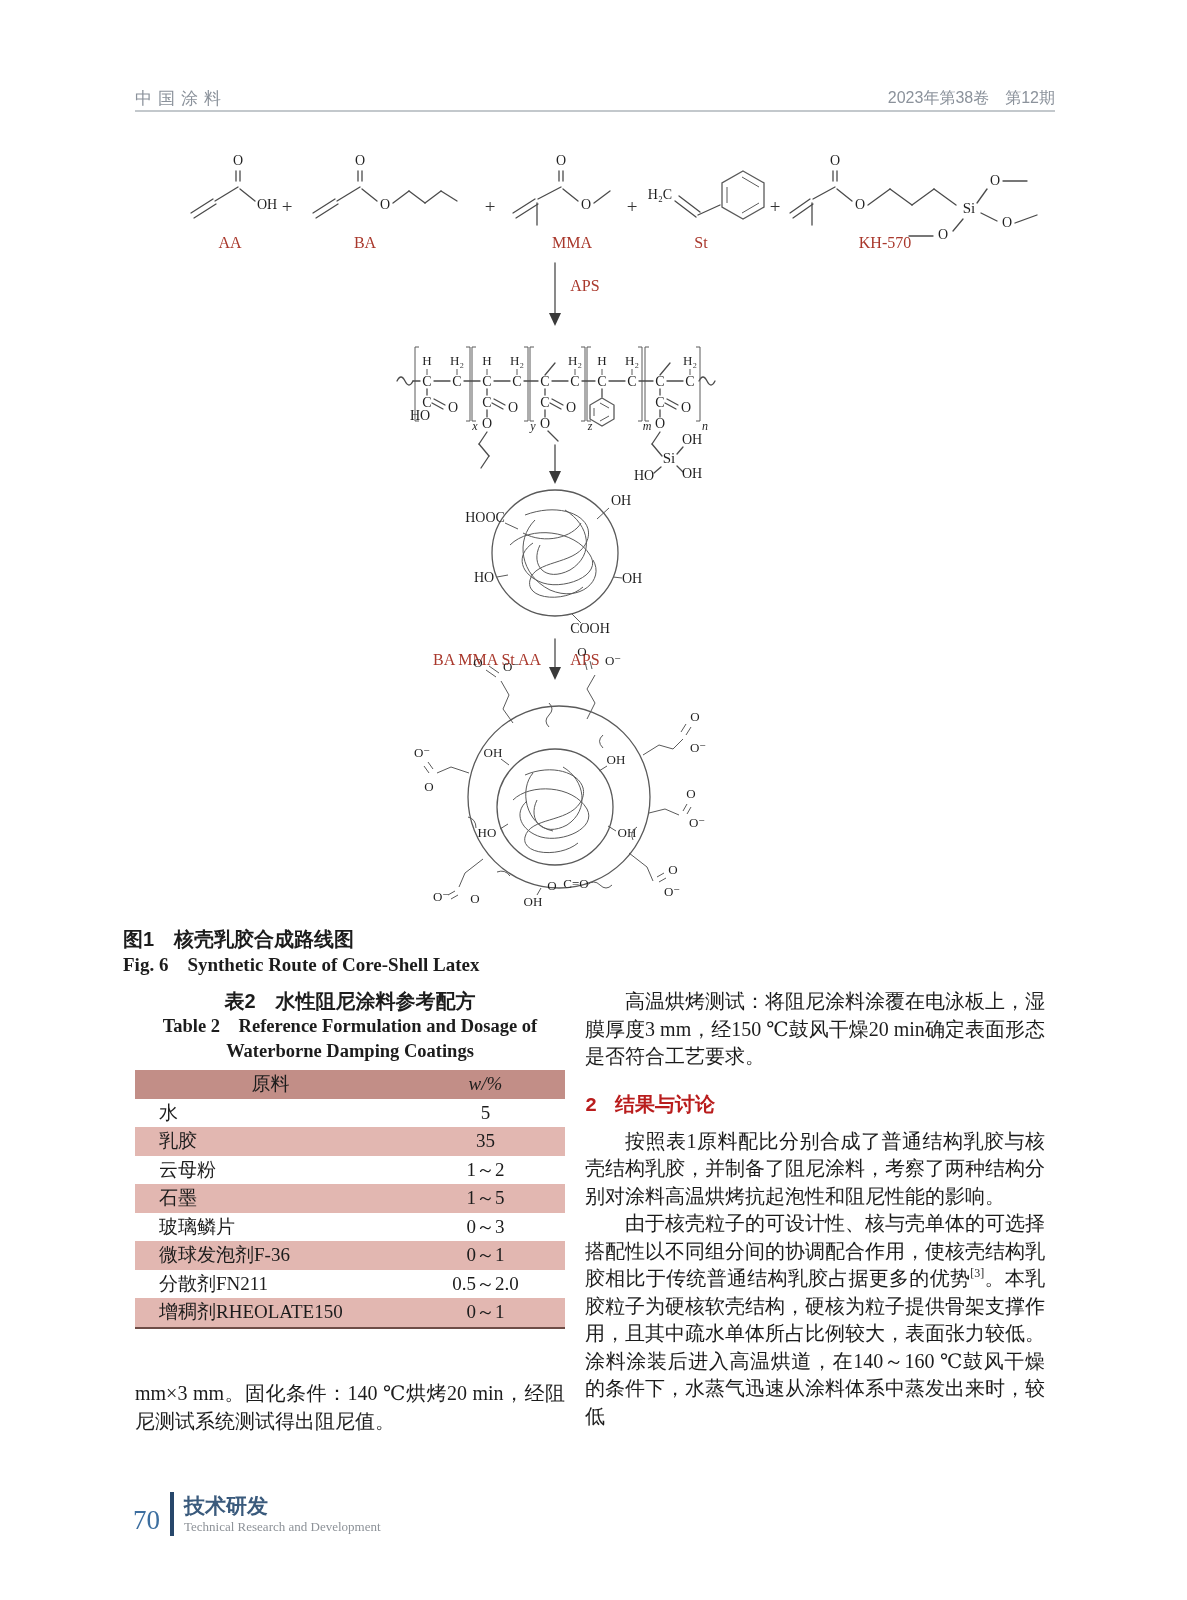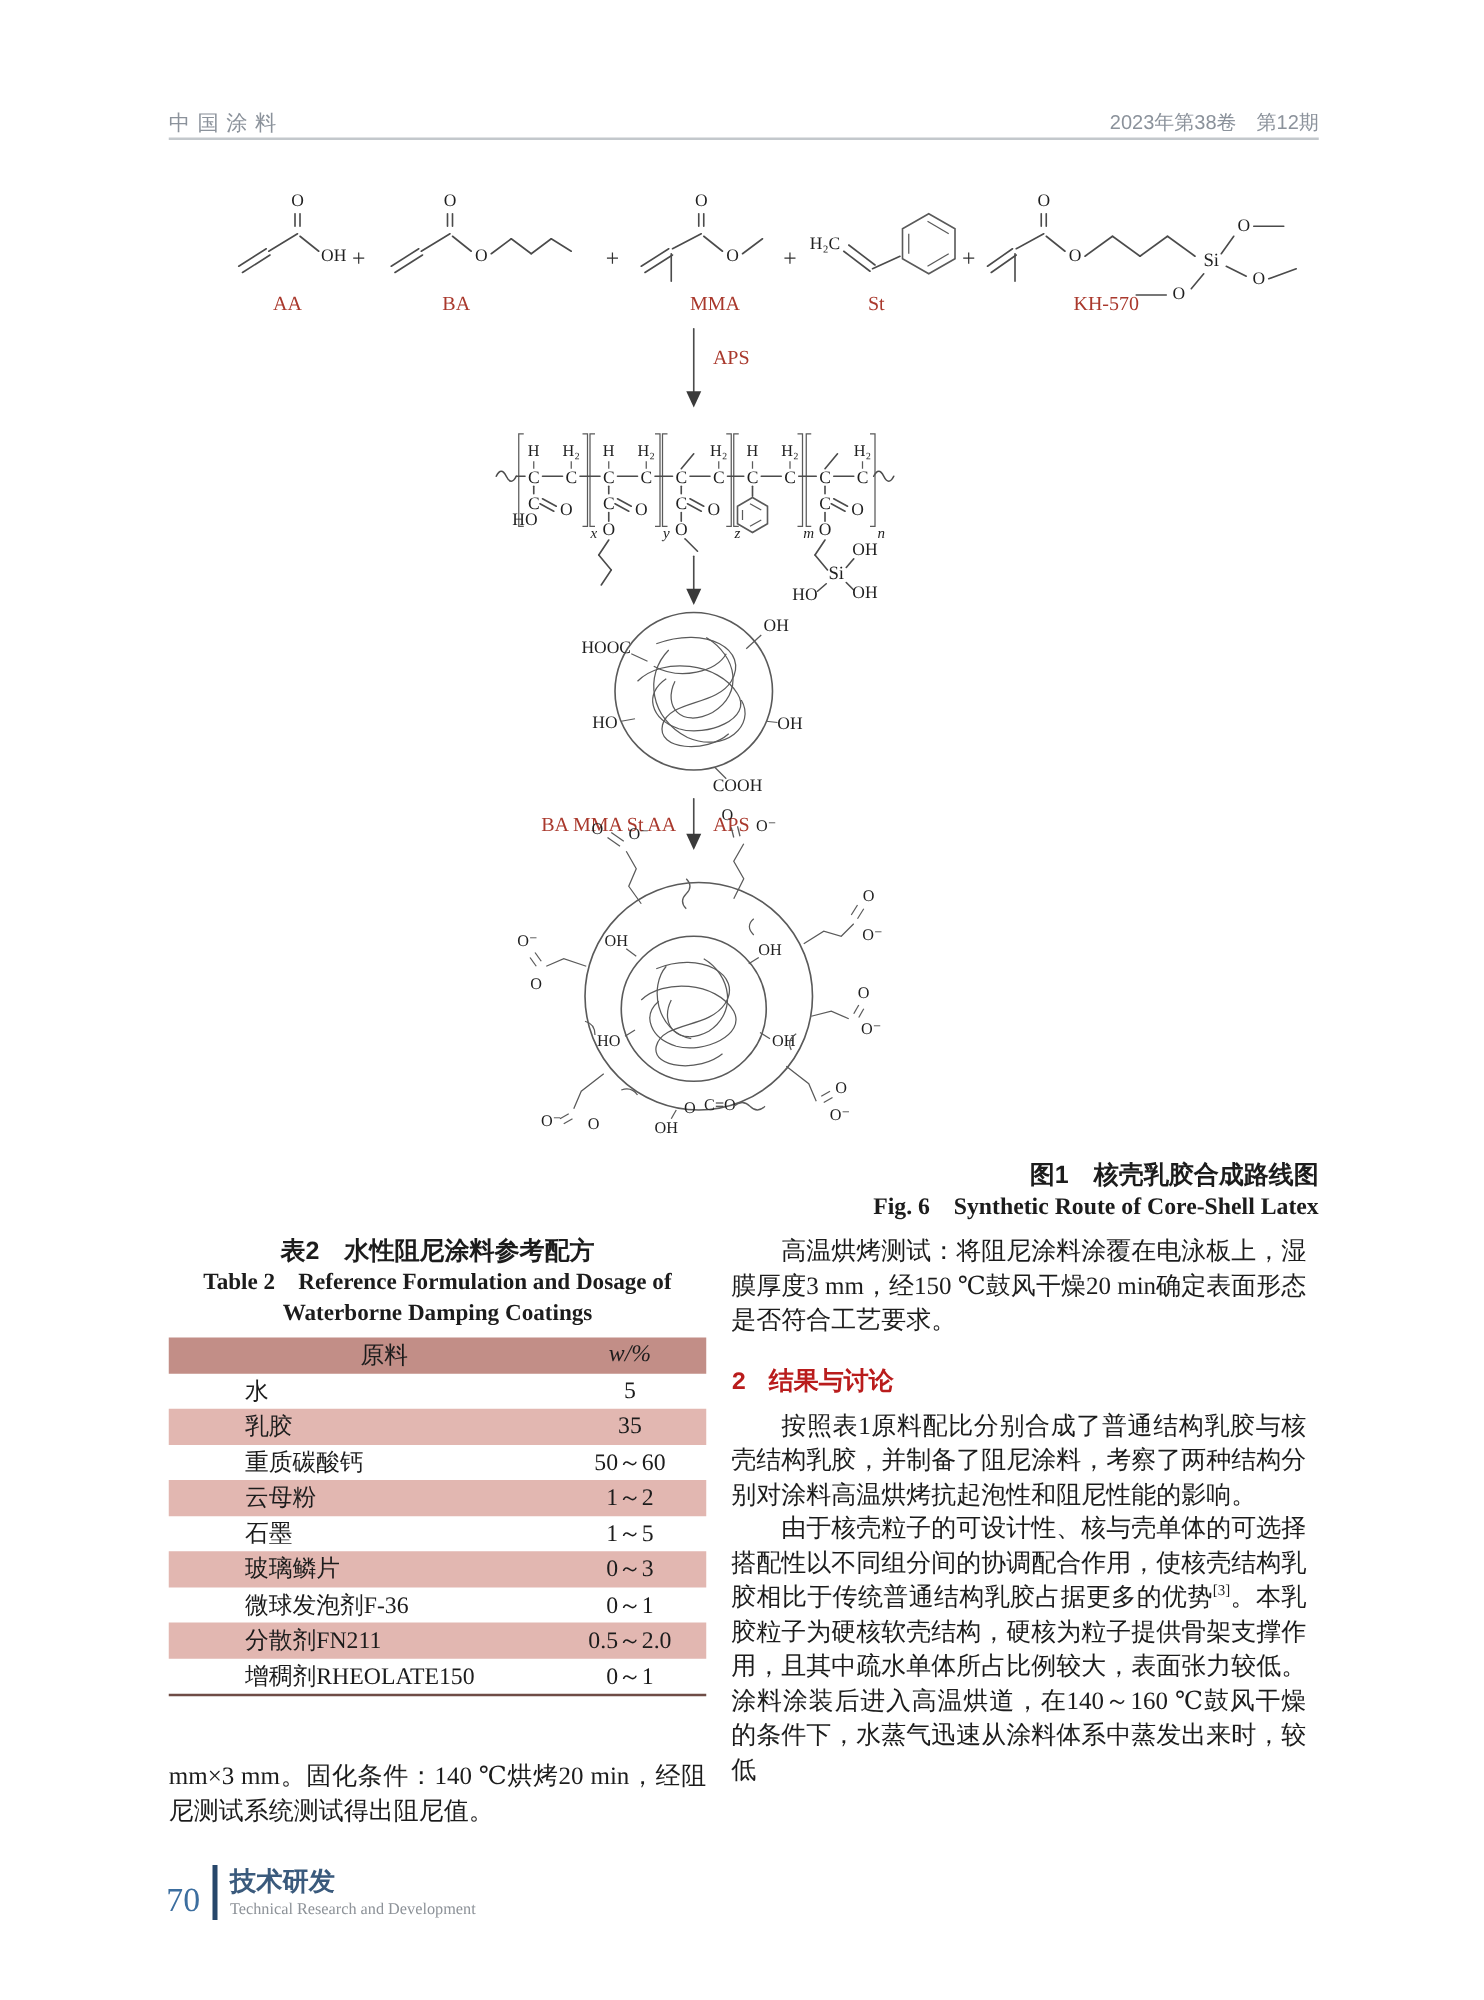--- a/index.html
+++ b/index.html
@@ -5,32 +5,32 @@
   html,body{margin:0;padding:0;background:#ffffff;}
   .page{position:relative;width:1187px;height:1600px;background:#ffffff;overflow:hidden;
         font-family:"Liberation Serif","DejaVu Serif",serif;color:#1c1c1c;}
   
   .hdr{position:absolute;left:135px;top:78px;width:920px;height:32px;
        border-bottom:2px solid #c3c8cc;display:flex;justify-content:space-between;align-items:flex-end;}
   .hdr .jn{font-size:17px;color:#8b929b;letter-spacing:6px;font-family:"Liberation Sans","DejaVu Sans",sans-serif;}
   .hdr .iss{font-size:16px;color:#8b929b;font-family:"Liberation Sans","DejaVu Sans",sans-serif;padding-bottom:1px;margin-left:40px;}
   
   .figsvg{position:absolute;left:135px;top:125px;width:920px;height:800px;}
-  .figcap{position:absolute;left:135px;width:920px;text-align:right;font-weight:bold;}
+  .figcap{position:absolute;left:123px;width:920px;text-align:left;font-weight:bold;}
   .capzh{top:926px;font-size:20px;font-family:"Liberation Sans","DejaVu Sans",sans-serif;}
   .capen{top:952px;font-size:19px;font-family:"Liberation Serif","DejaVu Serif",serif;}
   
   .cols{position:absolute;left:135px;top:988px;width:920px;display:flex;gap:20px;}
   .colL{width:430px;}
   .colR{width:460px;}
   .ttl-zh{text-align:center;font-weight:bold;font-size:20px;line-height:26px;font-family:"Liberation Sans","DejaVu Sans",sans-serif;}
   .ttl-en{text-align:center;font-weight:bold;font-size:18.5px;line-height:25px;}
   .tbl{margin-top:6px;border-bottom:2px solid #6e4c46;}
   .trow{display:flex;height:28.5px;align-items:center;font-size:19px;}
-  .trow .c1{flex:0 0 63%;padding-left:24px;box-sizing:border-box;margin-left:37px;}
+  .trow .c1{flex:0 0 63%;padding-left:24px;box-sizing:border-box;}
   .trow .c2{flex:1;text-align:center;}
   .thead{background:#c28e87;}
   .thead .c1{text-align:center;padding-left:0;}
   .thead .c2{font-style:italic;}
   .tbody .trow:nth-child(even){background:#e2b7b1;}
   .note{margin-top:50px;font-size:20px;line-height:28px;text-align:justify;}
   .colR p{margin:0;font-size:20px;line-height:27.5px;text-align:justify;text-indent:2em;}
   .h2r{margin:20px 0 10px 0;font-size:20px;font-weight:bold;color:#b91c1c;
        font-family:Liberation Mono, monospace;}
   .h3r{margin:0 0 8px 0;font-size:19.5px;font-weight:bold;color:#96261a;
@@ -402,24 +402,20 @@
         <div class="tbody">
           <div class="trow">
             <div class="c1">水</div>
             <div class="c2">5</div>
           </div>
           <div class="trow">
             <div class="c1">乳胶</div>
             <div class="c2">35</div>
           </div>
           <div class="trow">
-            <div class="c1">重质碳酸钙</div>
-            <div class="c2">50～60</div>
-          </div>
-          <div class="trow">
             <div class="c1">云母粉</div>
             <div class="c2">1～2</div>
           </div>
           <div class="trow">
             <div class="c1">石墨</div>
             <div class="c2">1～5</div>
           </div>
           <div class="trow">
             <div class="c1">玻璃鳞片</div>
             <div class="c2">0～3</div>

